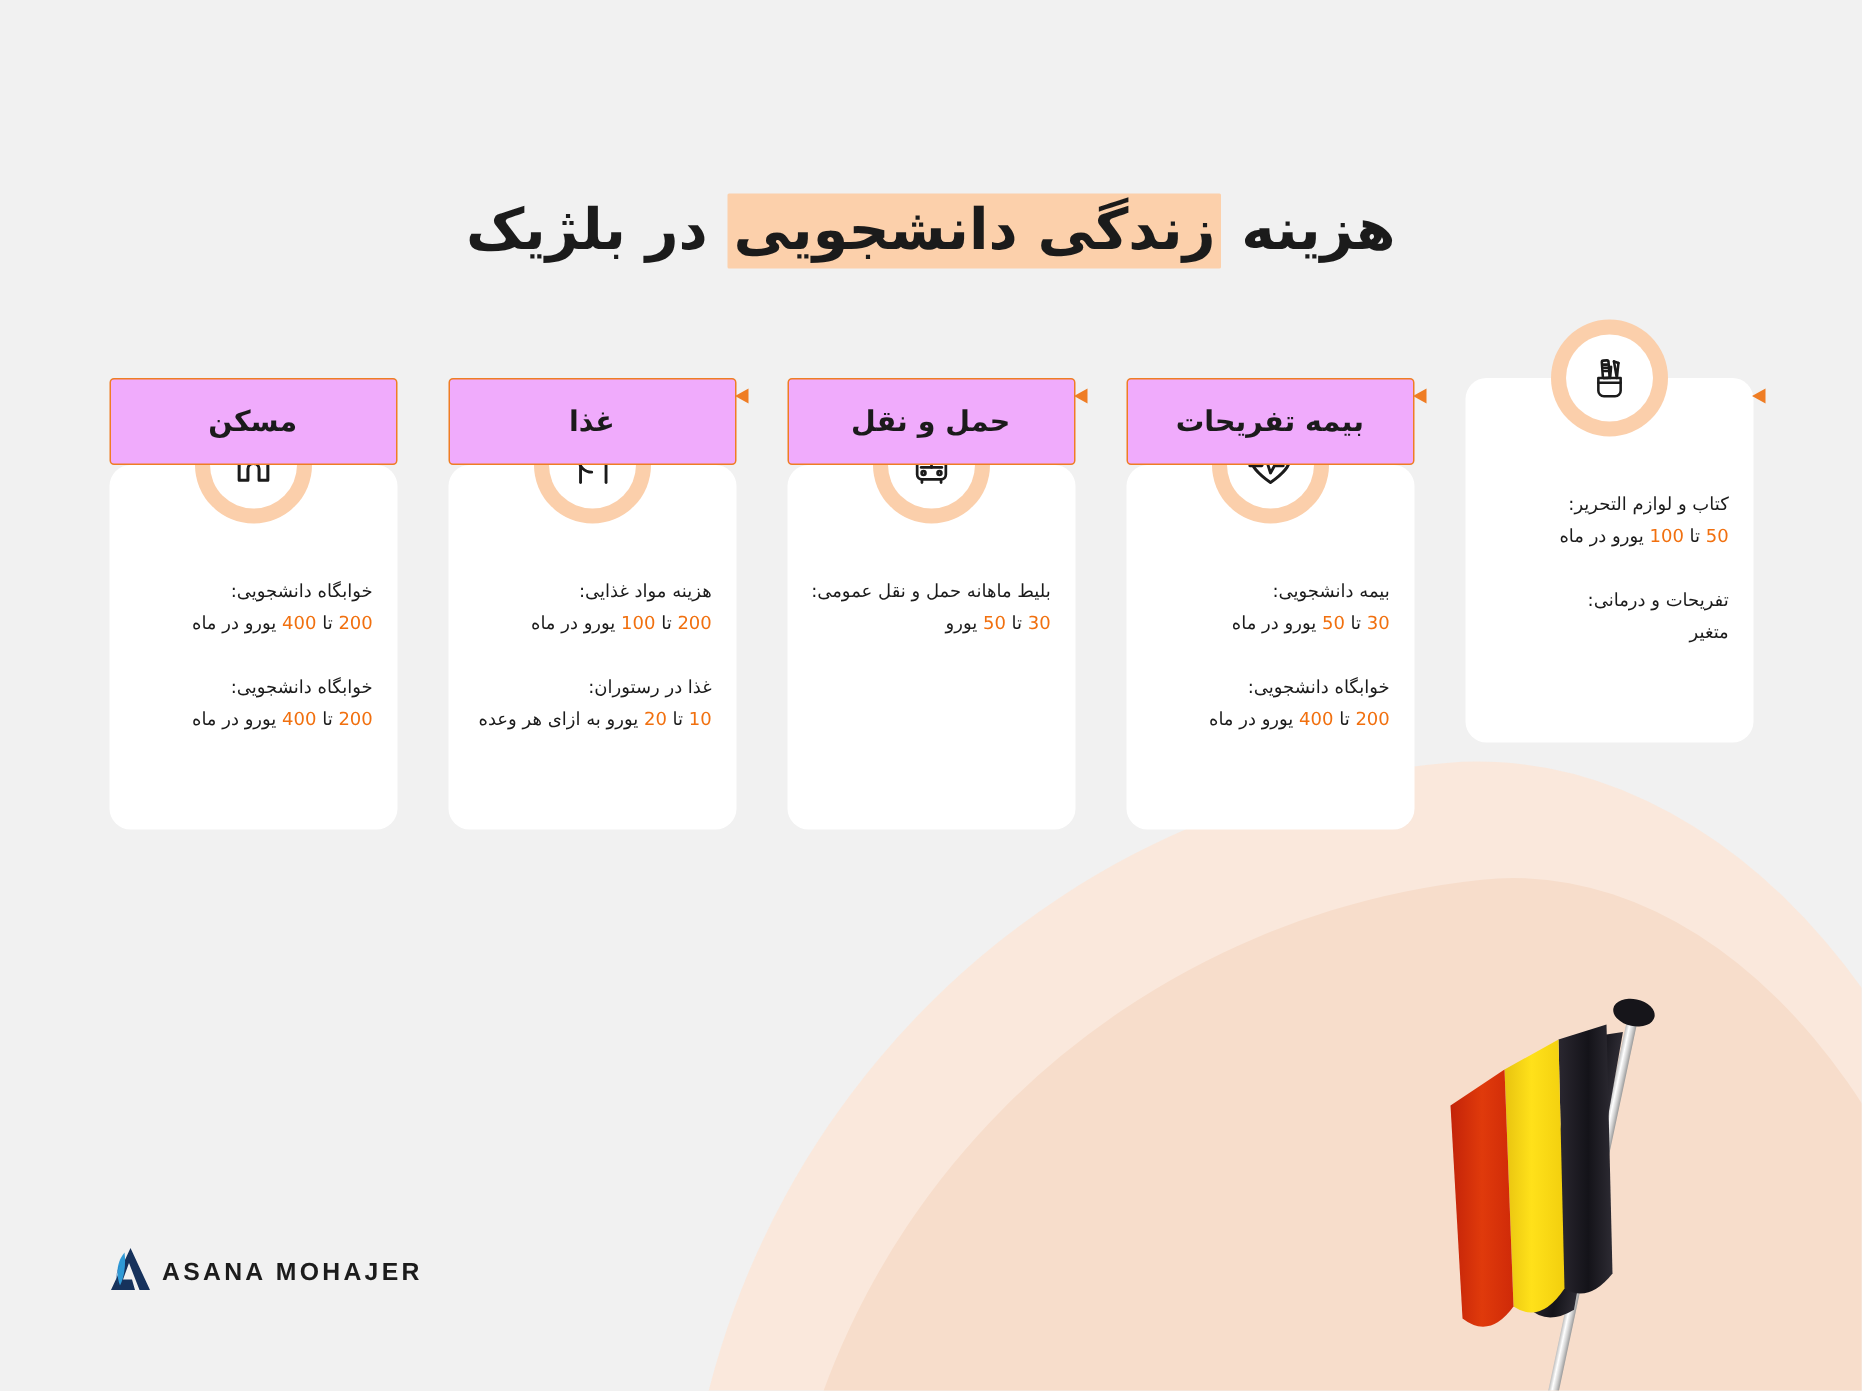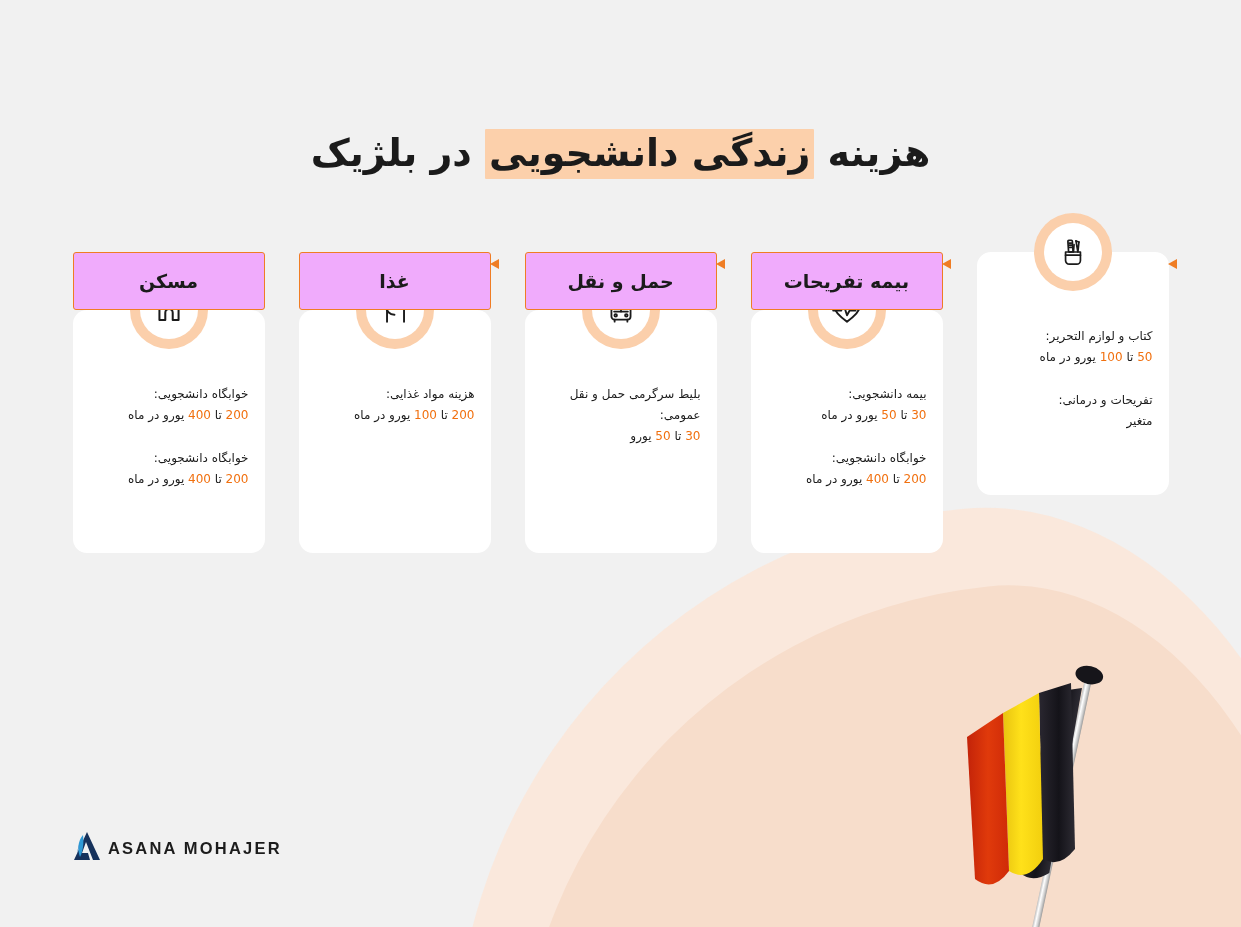--- a/index.html
+++ b/index.html
@@ -194,20 +194,21 @@
                 <path d="M11.5 5 V11.5"></path>
                 <path d="M5.5 5 V11.5"></path>
                 <path d="M8.5 11.5 V27"></path>
                 <path d="M24.5 5 V27"></path>
                 <path d="M24.5 5 c-2.6 2 -3 5.2 -2.6 8.2 h2.6"></path>
               </svg>
             </div>
           </div>
           <div class="card-body">
             <div class="entry"><span>هزینه مواد غذایی:</span><br><span class="num">200</span><span> تا </span><span class="num">100</span><span> یورو در ماه</span></div>
+            <div class="entry"><span>غذا در رستوران:</span><br><span class="num">10</span><span> تا </span><span class="num">20</span><span> یورو به ازای هر وعده</span></div>
           </div>
         </div>
       </div>
       <div class="col">
         <div class="head-box">حمل و نقل</div>
         <div class="connector"></div>
         <div class="card">
           <div class="icon-circle">
             <div class="icon-inner">
               <svg width="34" height="34" viewBox="0 0 32 32" fill="none" stroke="#1b1b1b" stroke-width="1.7" stroke-linecap="round" stroke-linejoin="round">
@@ -219,21 +220,21 @@
                 <circle cx="11" cy="21" r="1.2"></circle>
                 <circle cx="21" cy="21" r="1.2"></circle>
                 <path d="M10 25 V27"></path>
                 <path d="M22 25 V27"></path>
                 <path d="M5.5 10 V15"></path>
                 <path d="M26.5 10 V15"></path>
               </svg>
             </div>
           </div>
           <div class="card-body">
-            <div class="entry"><span>بلیط سرگرمی حمل و نقل عمومی:</span><br><span class="num">30</span><span> تا </span><span class="num">50</span><span> یورو</span></div>
+            <div class="entry"><span>بلیط ماهانه حمل و نقل عمومی:</span><br><span class="num">30</span><span> تا </span><span class="num">50</span><span> یورو</span></div>
           </div>
         </div>
       </div>
       <div class="col">
         <div class="head-box">بیمه تفریحات</div>
         <div class="connector"></div>
         <div class="card">
           <div class="icon-circle">
             <div class="icon-inner">
               <svg width="34" height="34" viewBox="0 0 32 32" fill="none" stroke="#1b1b1b" stroke-width="1.8" stroke-linecap="round" stroke-linejoin="round">

